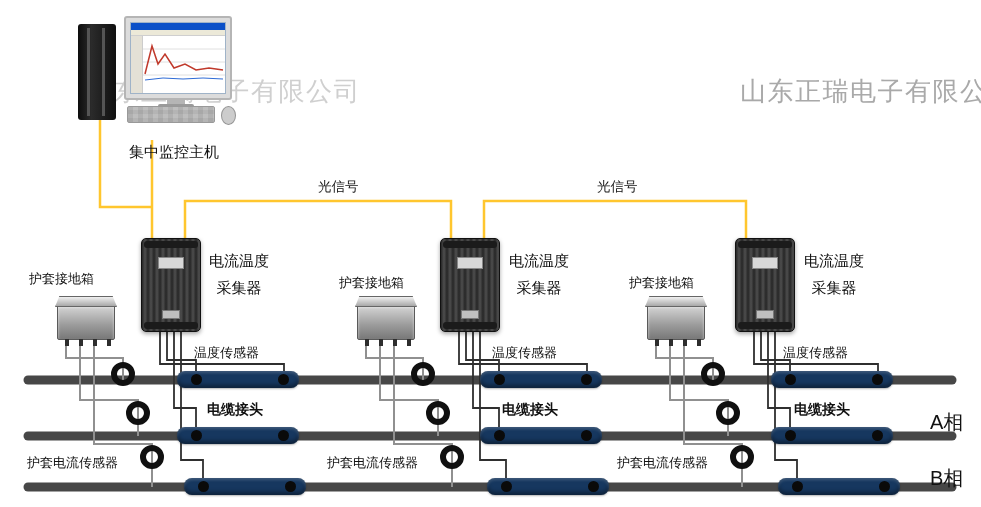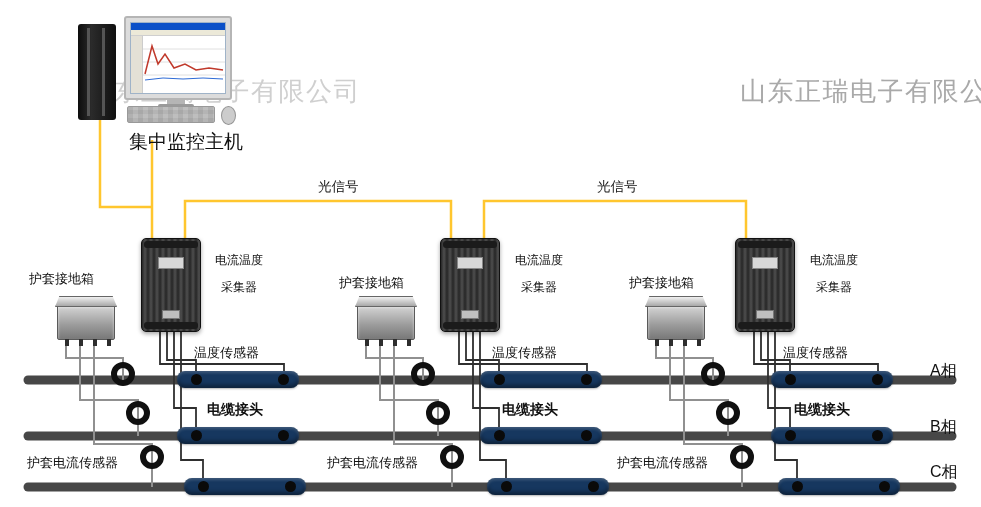--- a/index.html
+++ b/index.html
@@ -3,21 +3,21 @@
 <meta charset="utf-8">
 <style>
   html,body { margin:0; padding:0; background:#fff; }
   .canvas {
     position:relative; width:981px; height:507px; background:#fff; overflow:hidden;
     font-family:"Liberation Sans","DejaVu Sans",sans-serif; color:#111;
   }
   .abs { position:absolute; }
   .label { position:absolute; font-size:13px; white-space:nowrap; color:#111; z-index:5; }
   .label.bold { font-weight:bold; font-size:14px;text-align:center; }
-  .label.phase { font-size:16px; }
+  .label.phase { font-size:20px;margin-top:48px; }
 
   
   .watermark { position:absolute; font-size:26px; letter-spacing:1.5px; white-space:nowrap; z-index:0; }
   .watermark.left  { left:86px;  top:74px; color:var(--watermark_left,#c4c4c4); opacity:.8; }
   .watermark.right { left:740px; top:74px; color:var(--watermark_right,#a9a9a9); }
 
   
   svg.wires { position:absolute; left:0; top:0; z-index:1; }
   .optical { stroke:var(--optical,#ffc62e); stroke-width:2.5; fill:none; }
   .gwire   { stroke:#909090; stroke-width:2; fill:none; }
@@ -43,21 +43,21 @@
     background:repeating-linear-gradient(90deg,#cfcfcf 0 5px,#dedede 5px 10px),repeating-linear-gradient(0deg,#cfcfcf 0 4px,#dadada 4px 8px); background-blend-mode:multiply; }
   .mouse { left:221px; top:106px; width:13px; height:17px; background:#cccccc; border:1px solid #949494; border-radius:50%; z-index:3; }
 
   
   .collector { position:absolute; width:58px; height:92px; border-radius:5px; border:1px solid #111; z-index:3;
     background:repeating-linear-gradient(90deg,#262626 0px,#4e4e4e 3px,#262626 6px); box-shadow:0 2px 4px rgba(0,0,0,.35); }
   .collector .cap { position:absolute; left:2px; right:2px; height:7px; background:#1b1b1b; border-radius:3px; }
   .cap.top { top:2px; } .cap.bottom { bottom:2px; }
   .collector .plate { position:absolute; left:50%; top:18px; transform:translateX(-50%); width:24px; height:10px; background:#d8d8d8; border:1px solid #888; }
   .collector .plate2 { position:absolute; left:50%; bottom:12px; transform:translateX(-50%); width:16px; height:7px; background:#bfbfbf; border:1px solid #777; }
-  .clabel { position:absolute; width:78px; text-align:center; font-size:12px; line-height:27px; z-index:5; }
+  .clabel { position:absolute; width:78px; text-align:center; font-size:15px; line-height:27px; z-index:5; }
   .clabel span { display:block; }
 
   
   .gbox { position:absolute; width:56px; height:34px; z-index:3;
     background:linear-gradient(180deg,#d8d8d8,#9a9a9a 60%,#787878); border:1px solid #5a5a5a; border-radius:2px;
     box-shadow:inset 0 2px 3px rgba(255,255,255,.6); }
   .gbox .lid { position:absolute; top:-9px; left:-3px; width:60px; height:9px; background:linear-gradient(#f0f0f0,#a8a8a8); border:1px solid #666;
     clip-path:polygon(7% 0,93% 0,100% 100%,0 100%); }
   .gbox .stud { position:absolute; bottom:-7px; width:4px; height:7px; background:#2d2d2d; }
   .stud.s1{left:7px;} .stud.s2{left:21px;} .stud.s3{left:35px;} .stud.s4{left:49px;}
@@ -145,21 +145,21 @@
           <polyline points="2,44 20,42 40,43 60,42 80,43" fill="none" stroke="#2e6bd6" stroke-width="1"></polyline>
         </svg>
       </div>
     </div>
   </div>
   <div class="abs stand"></div>
   <div class="abs standbase"></div>
   <div class="abs keyboard"></div>
   <div class="abs mouse"></div>
 
-  <div class="label" style="left:129px; top:129px; font-size:19px;">集中监控主机</div>
+  <div class="label" style="left:129px; top:143px; font-size:15px;">集中监控主机</div>
 
   <div class="label" style="left:318px; top:178px; font-size:13.5px;">光信号</div>
   <div class="label" style="left:597px; top:178px; font-size:13.5px;">光信号</div>
 
   <div class="collector" style="left:141px; top:238px;">
     <div class="cap top"></div>
     <div class="plate"></div>
     <div class="plate2"></div>
     <div class="cap bottom"></div>
   </div>

